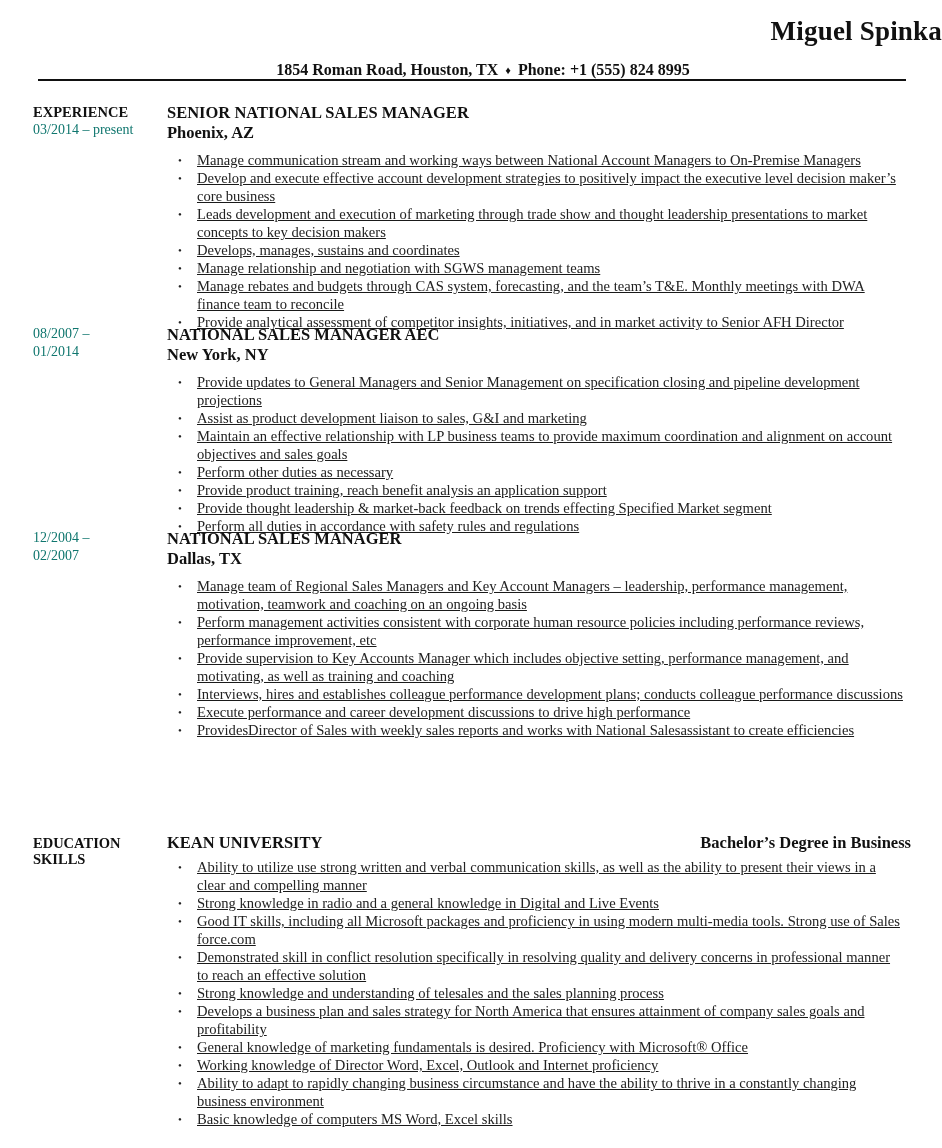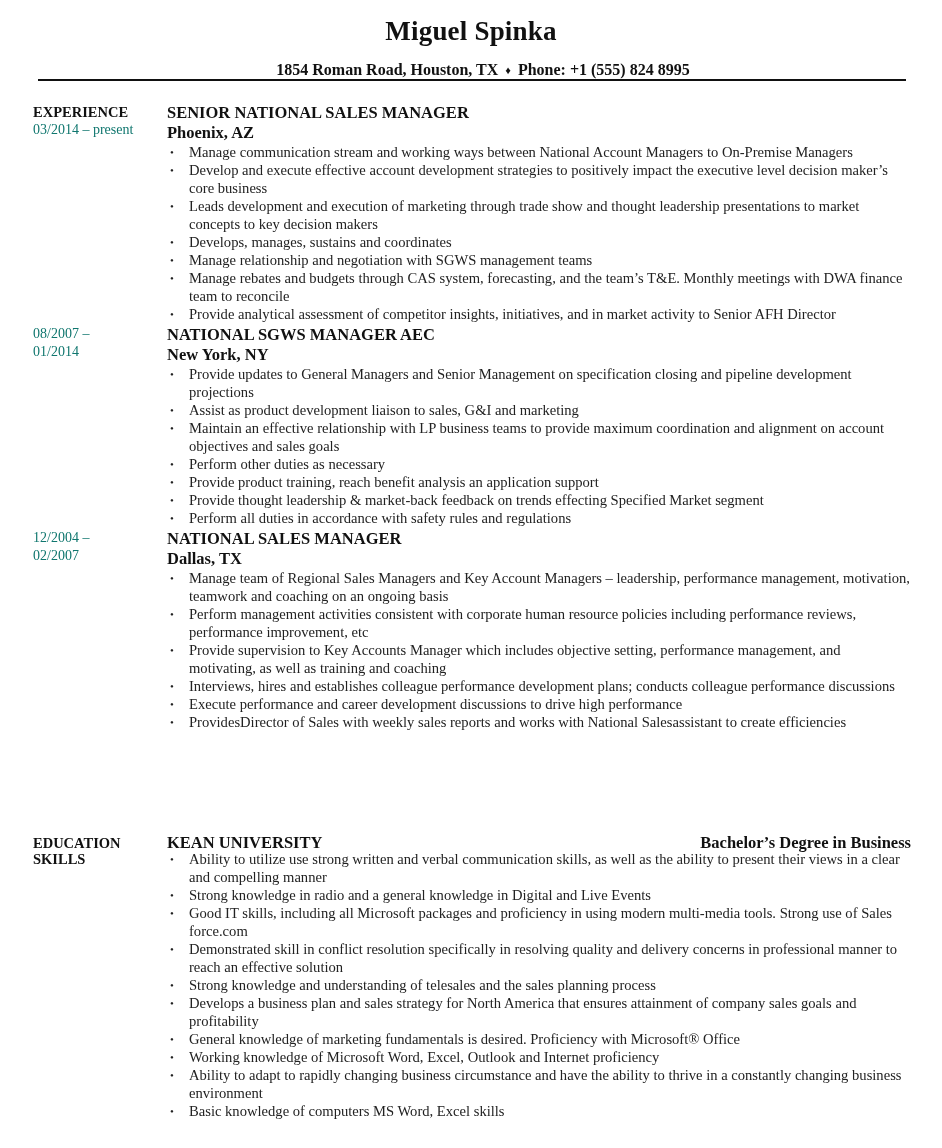--- a/index.html
+++ b/index.html
@@ -13,21 +13,21 @@
       position: relative;
       overflow: hidden;
       color: #1a1a1a;
       font-family: "DejaVu Serif", "Liberation Serif", serif;
     }
     .header-name {
       position: absolute;
       left: 0;
       width: 942px;
       top: 14px;
-      text-align: center;
+      text-align: right;
       font-family: "Liberation Serif", serif;
       font-weight: bold;
       font-size: 27px;
       line-height: 34px;
       color: #111;
       letter-spacing: 0.2px;
     }
     .header-contact {
       position: absolute;
       left: 0;
@@ -92,22 +92,23 @@
       justify-content: space-between;
       font-family: "Liberation Serif", serif;
       font-weight: bold;
       font-size: 16.5px;
       line-height: 20px;
       color: #111;
       flex-direction: column;
     }
     ul.bullets {
       list-style: none;
-      margin: 0;
+      margin: 8px;
       padding: 0;
+      text-decoration: underline;
     }
     ul.bullets li {
       position: relative;
       padding-left: 22px;
       font-family: "Liberation Serif", serif;
       font-size: 14.6px;
       line-height: 18px;
       color: #222;
     }
     ul.bullets li::before {
@@ -163,21 +164,21 @@
   </div>
 </div>
 
 <div class="section" style="top:325px;">
   <div class="row">
     <div class="left-col">
       <div class="dates" style="width:80px;">08/2007 – 01/2014</div>
     </div>
     <div class="right-col">
       <div class="job-head">
-        <span>NATIONAL SGWS MANAGER AEC</span>
+        <span>NATIONAL SALES MANAGER AEC</span>
         <span>New York, NY</span>
       </div>
       <ul class="bullets">
         <li>Provide updates to General Managers and Senior Management on specification closing and pipeline development projections</li>
         <li>Assist as product development liaison to sales, G&amp;I and marketing</li>
         <li>Maintain an effective relationship with LP business teams to provide maximum coordination and alignment on account objectives and sales goals</li>
         <li>Perform other duties as necessary</li>
         <li>Provide product training, reach benefit analysis an application support</li>
         <li>Provide thought leadership &amp; market-back feedback on trends effecting Specified Market segment</li>
         <li>Perform all duties in accordance with safety rules and regulations</li>
@@ -229,19 +230,19 @@
     </div>
     <div class="right-col">
       <ul class="bullets">
         <li>Ability to utilize use strong written and verbal communication skills, as well as the ability to present their views in a clear and compelling manner</li>
         <li>Strong knowledge in radio and a general knowledge in Digital and Live Events</li>
         <li>Good IT skills, including all Microsoft packages and proficiency in using modern multi-media tools. Strong use of Sales force.com</li>
         <li>Demonstrated skill in conflict resolution specifically in resolving quality and delivery concerns in professional manner to reach an effective solution</li>
         <li>Strong knowledge and understanding of telesales and the sales planning process</li>
         <li>Develops a business plan and sales strategy for North America that ensures attainment of company sales goals and profitability</li>
         <li>General knowledge of marketing fundamentals is desired. Proficiency with Microsoft® Office</li>
-        <li>Working knowledge of Microsoft Word, Excel, Outlook and Internet proficiency</li>
+        <li>Working knowledge of Director Word, Excel, Outlook and Internet proficiency</li>
         <li>Ability to adapt to rapidly changing business circumstance and have the ability to thrive in a constantly changing business environment</li>
         <li>Basic knowledge of computers MS Word, Excel skills</li>
       </ul>
     </div>
   </div>
 </div>
 
 </body></html>

